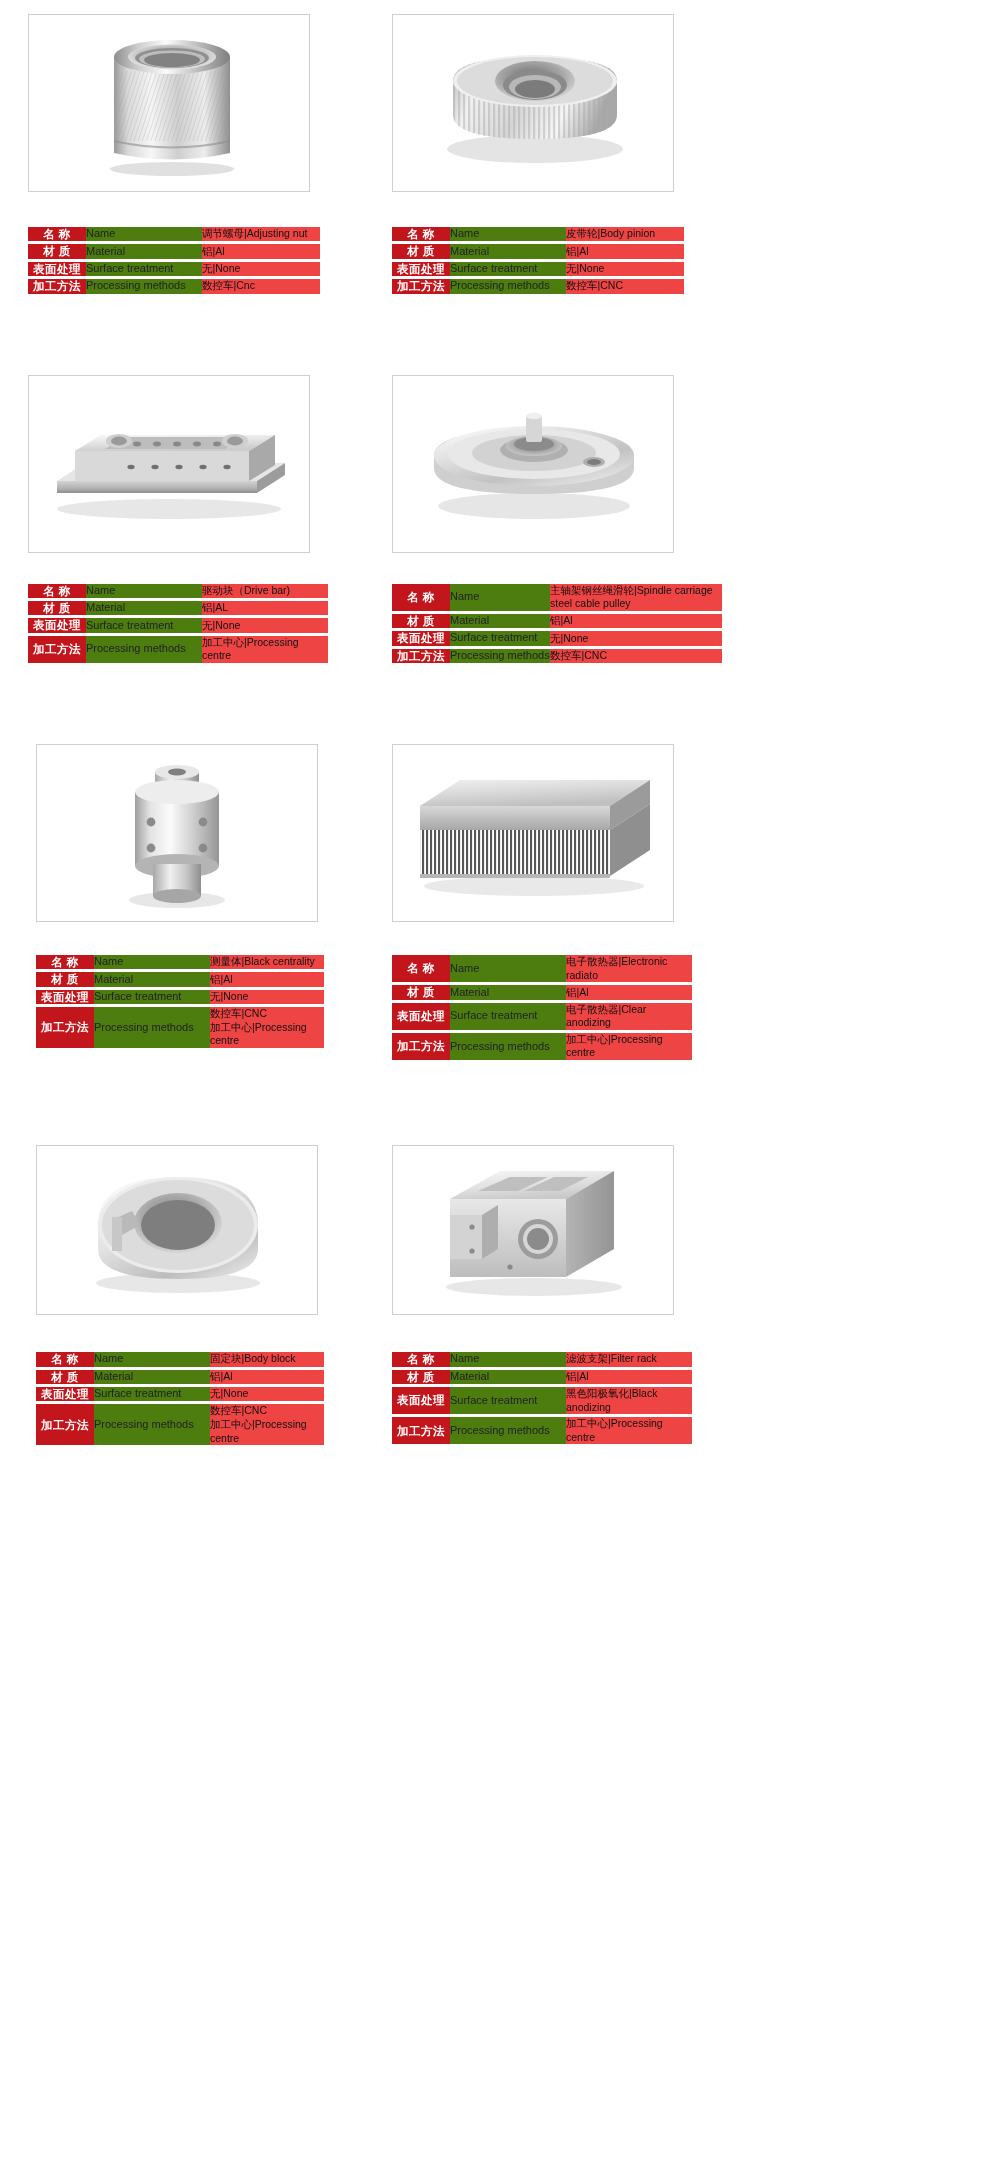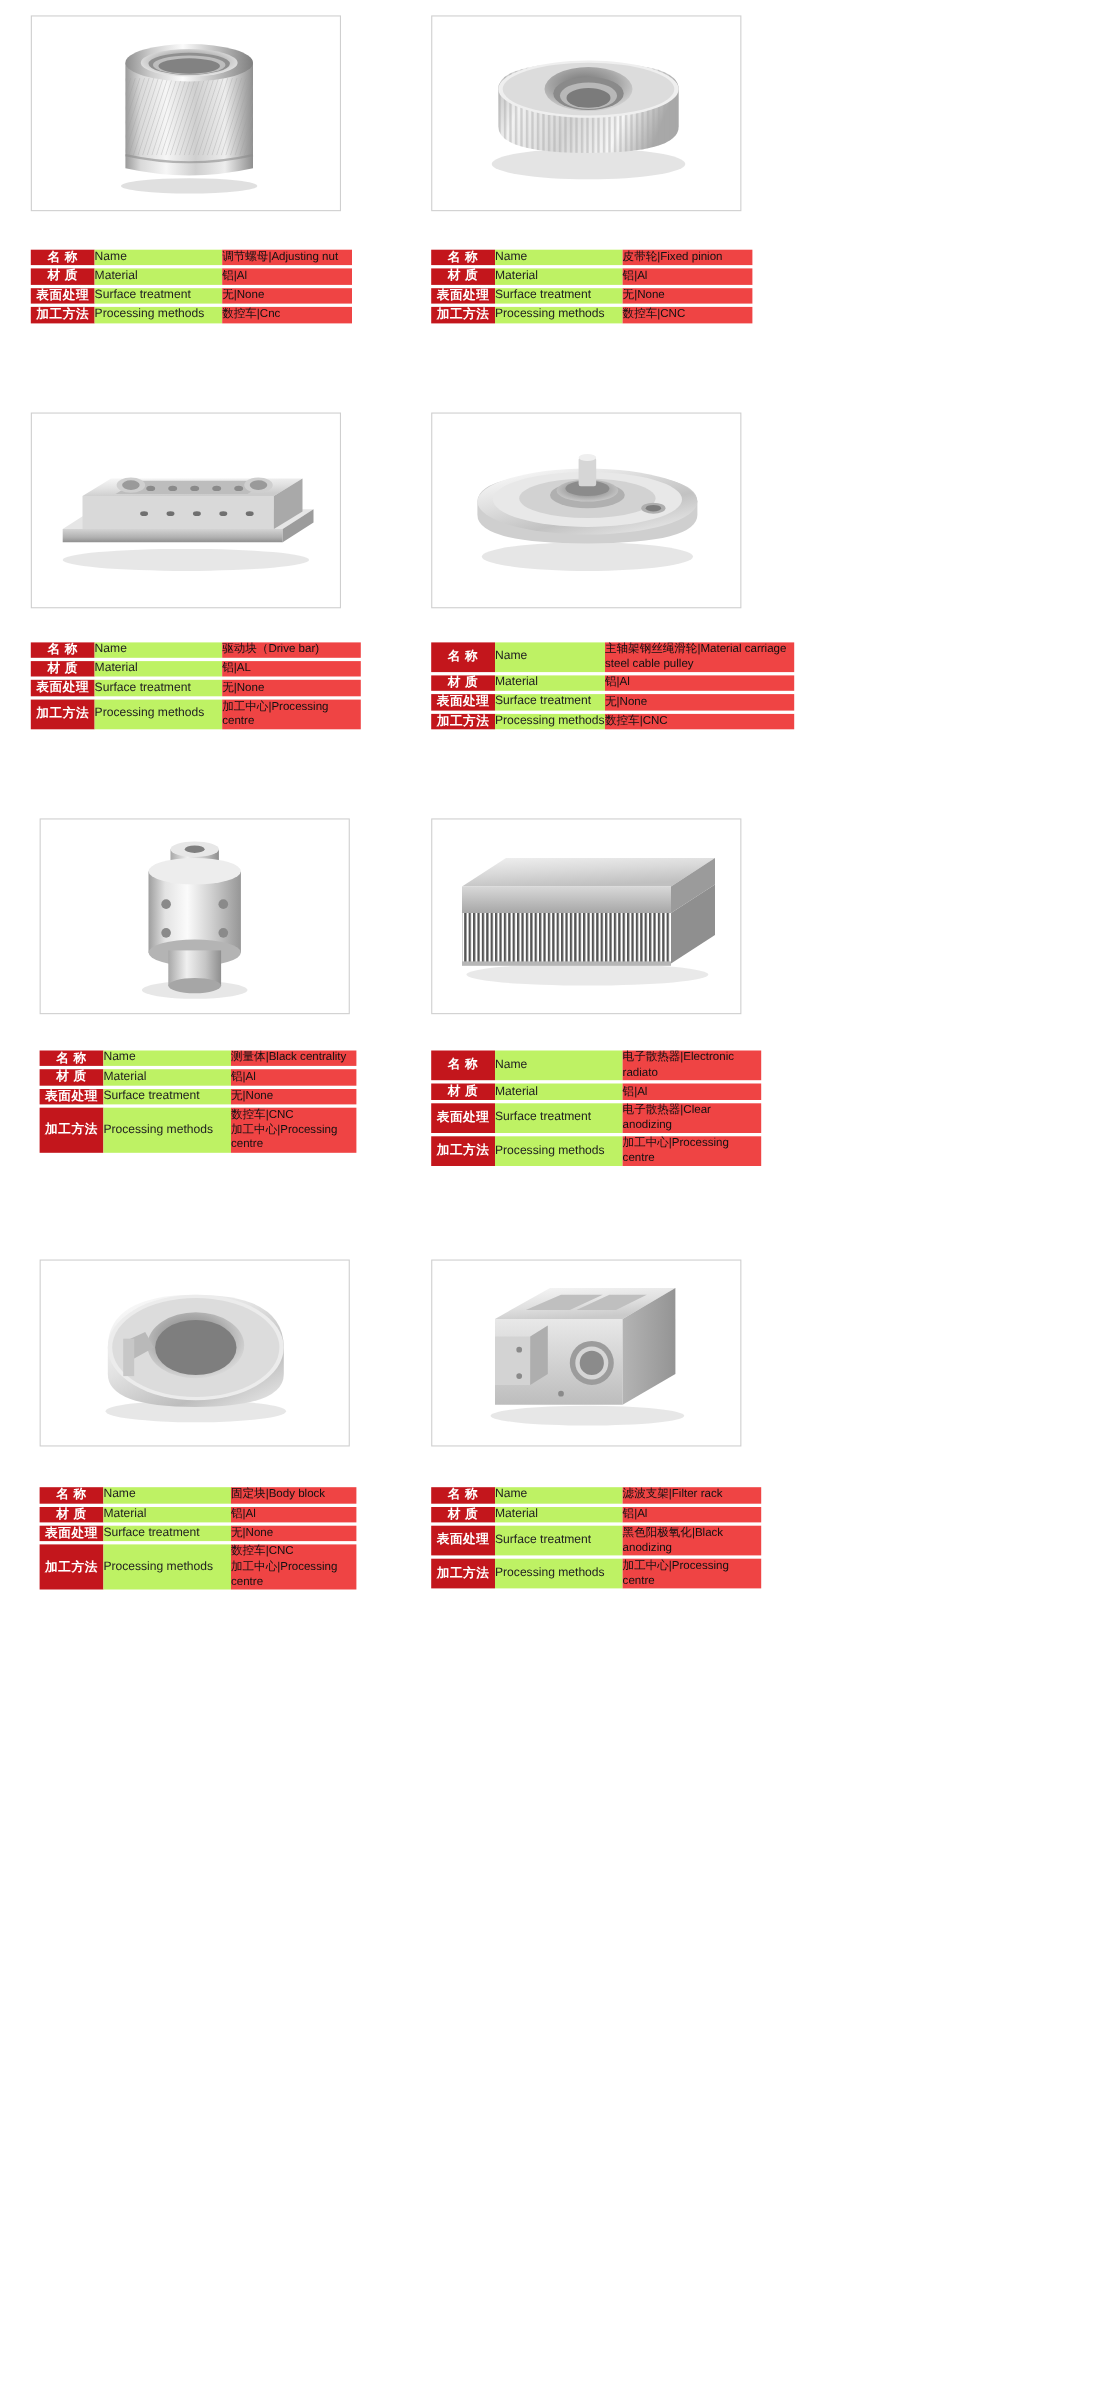--- a/index.html
+++ b/index.html
@@ -65,21 +65,21 @@
     color: #ffffff;
     font-size: 11.5px;
     font-weight: bold;
     text-align: center;
     white-space: nowrap;
     padding: 4px 5px;
     letter-spacing: 0.5px;
     line-height: 1.25;
   }
   .lbl-en {
-    background: #bef264;
+    background: #4d7c0f;
     color: #222222;
     font-size: 11px;
     padding: 4px 6px;
     white-space: nowrap;
     line-height: 1.25;
     margin-left: 32px;
   }
   .val {
     background: #ef4444;
     color: #111111;
@@ -198,21 +198,21 @@
             <ellipse cx="122" cy="66" rx="20" ry="9" fill="#6c6c6c" opacity="0.8"></ellipse>
           </svg>
         </div>
       </div>
 
       <table class="spec-table" style="width:292px;margin-left:18px;margin-top:32px;">
         <tbody>
             <tr>
           <td class="lbl-cn" style="width:58px;">名   称</td>
           <td class="lbl-en" style="width:116px;">Name</td>
-          <td class="val">皮带轮|Fixed pinion</td>
+          <td class="val">皮带轮|Body pinion</td>
         </tr>
         <tr>
           <td class="lbl-cn">材   质</td>
           <td class="lbl-en">Material</td>
           <td class="val">铝|Al</td>
         </tr>
         <tr>
           <td class="lbl-cn">表面处理</td>
           <td class="lbl-en">Surface treatment</td>
           <td class="val">无|None</td>
@@ -340,21 +340,21 @@
             <ellipse cx="186" cy="78" rx="7" ry="3" fill="#7c7c7c"></ellipse>
           </svg>
         </div>
       </div>
 
       <table class="spec-table" style="width:330px;margin-left:18px;margin-top:28px;">
         <tbody>
             <tr>
           <td class="lbl-cn" style="width:58px;">名   称</td>
           <td class="lbl-en" style="width:100px;">Name</td>
-          <td class="val">主轴架钢丝绳滑轮|Material carriage steel cable pulley</td>
+          <td class="val">主轴架钢丝绳滑轮|Spindle carriage steel cable pulley</td>
         </tr>
         <tr>
           <td class="lbl-cn">材   质</td>
           <td class="lbl-en">Material</td>
           <td class="val">铝|Al</td>
         </tr>
         <tr>
           <td class="lbl-cn">表面处理</td>
           <td class="lbl-en">Surface treatment</td>
           <td class="val">无|None</td>

